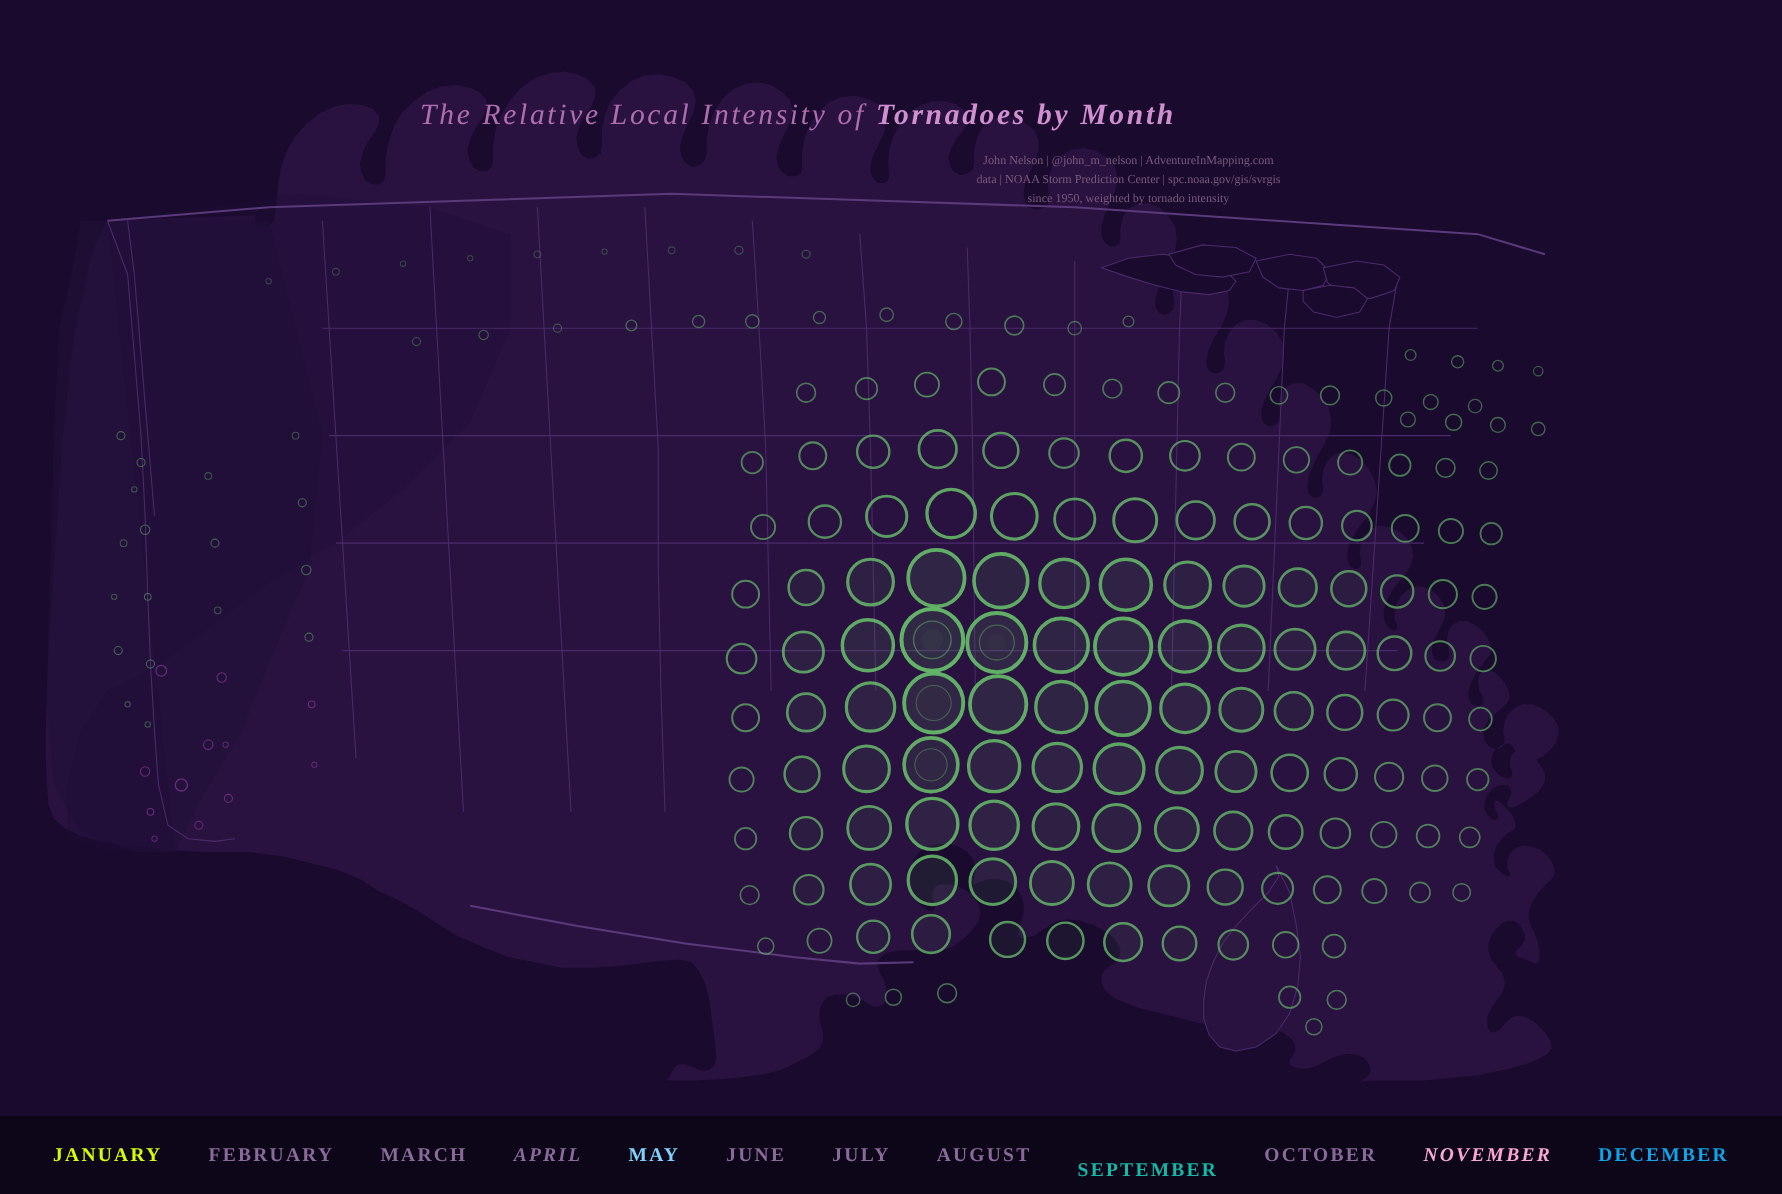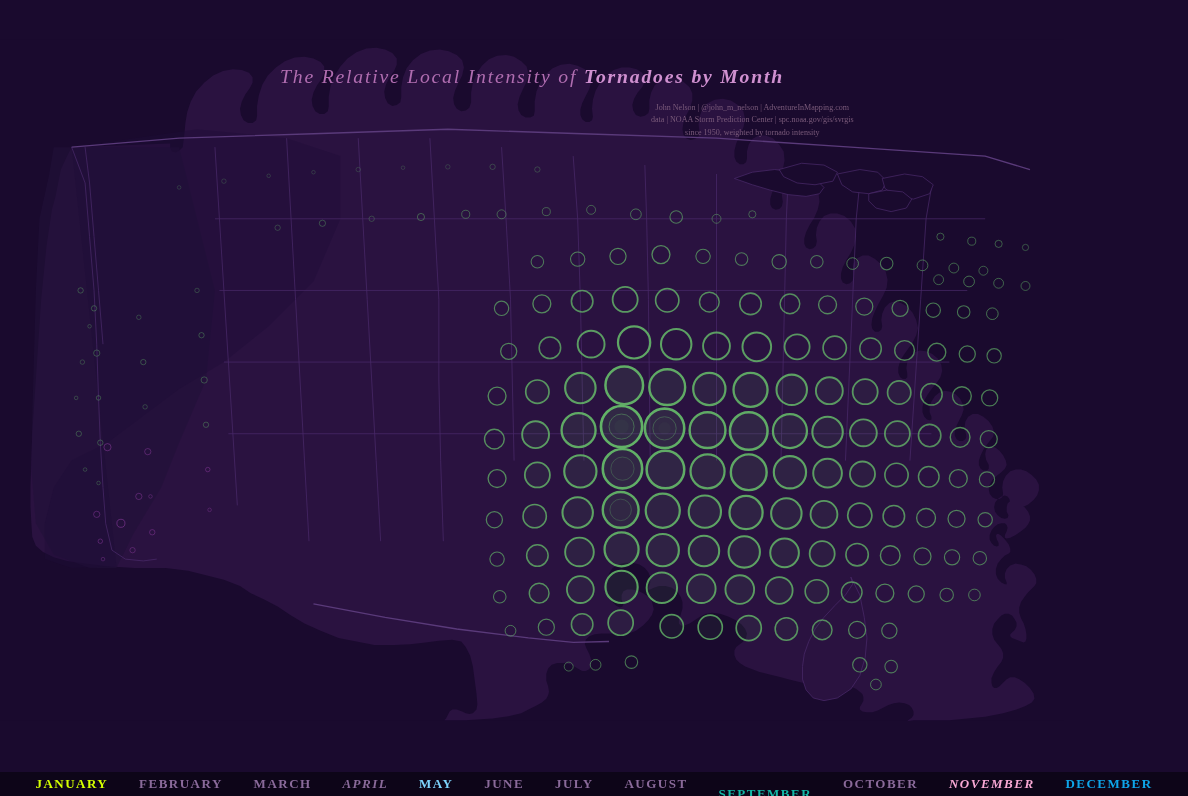--- a/index.html
+++ b/index.html
@@ -23,21 +23,21 @@
       position: absolute;
       top: 0; left: 0;
       width: 100%;
       height: 100%;
     }
 
     #month-bar {
       position: absolute;
       bottom: 0;
       left: 0; right: 0;
-      height: 24px;
+      height: 52px;
       background: #0d0518;
       display: flex;
       align-items: center;
       justify-content: space-around;
       padding: 0 20px;
     }
 
     .month-label {
       font-size: 13px;
       letter-spacing: 1.5px;

